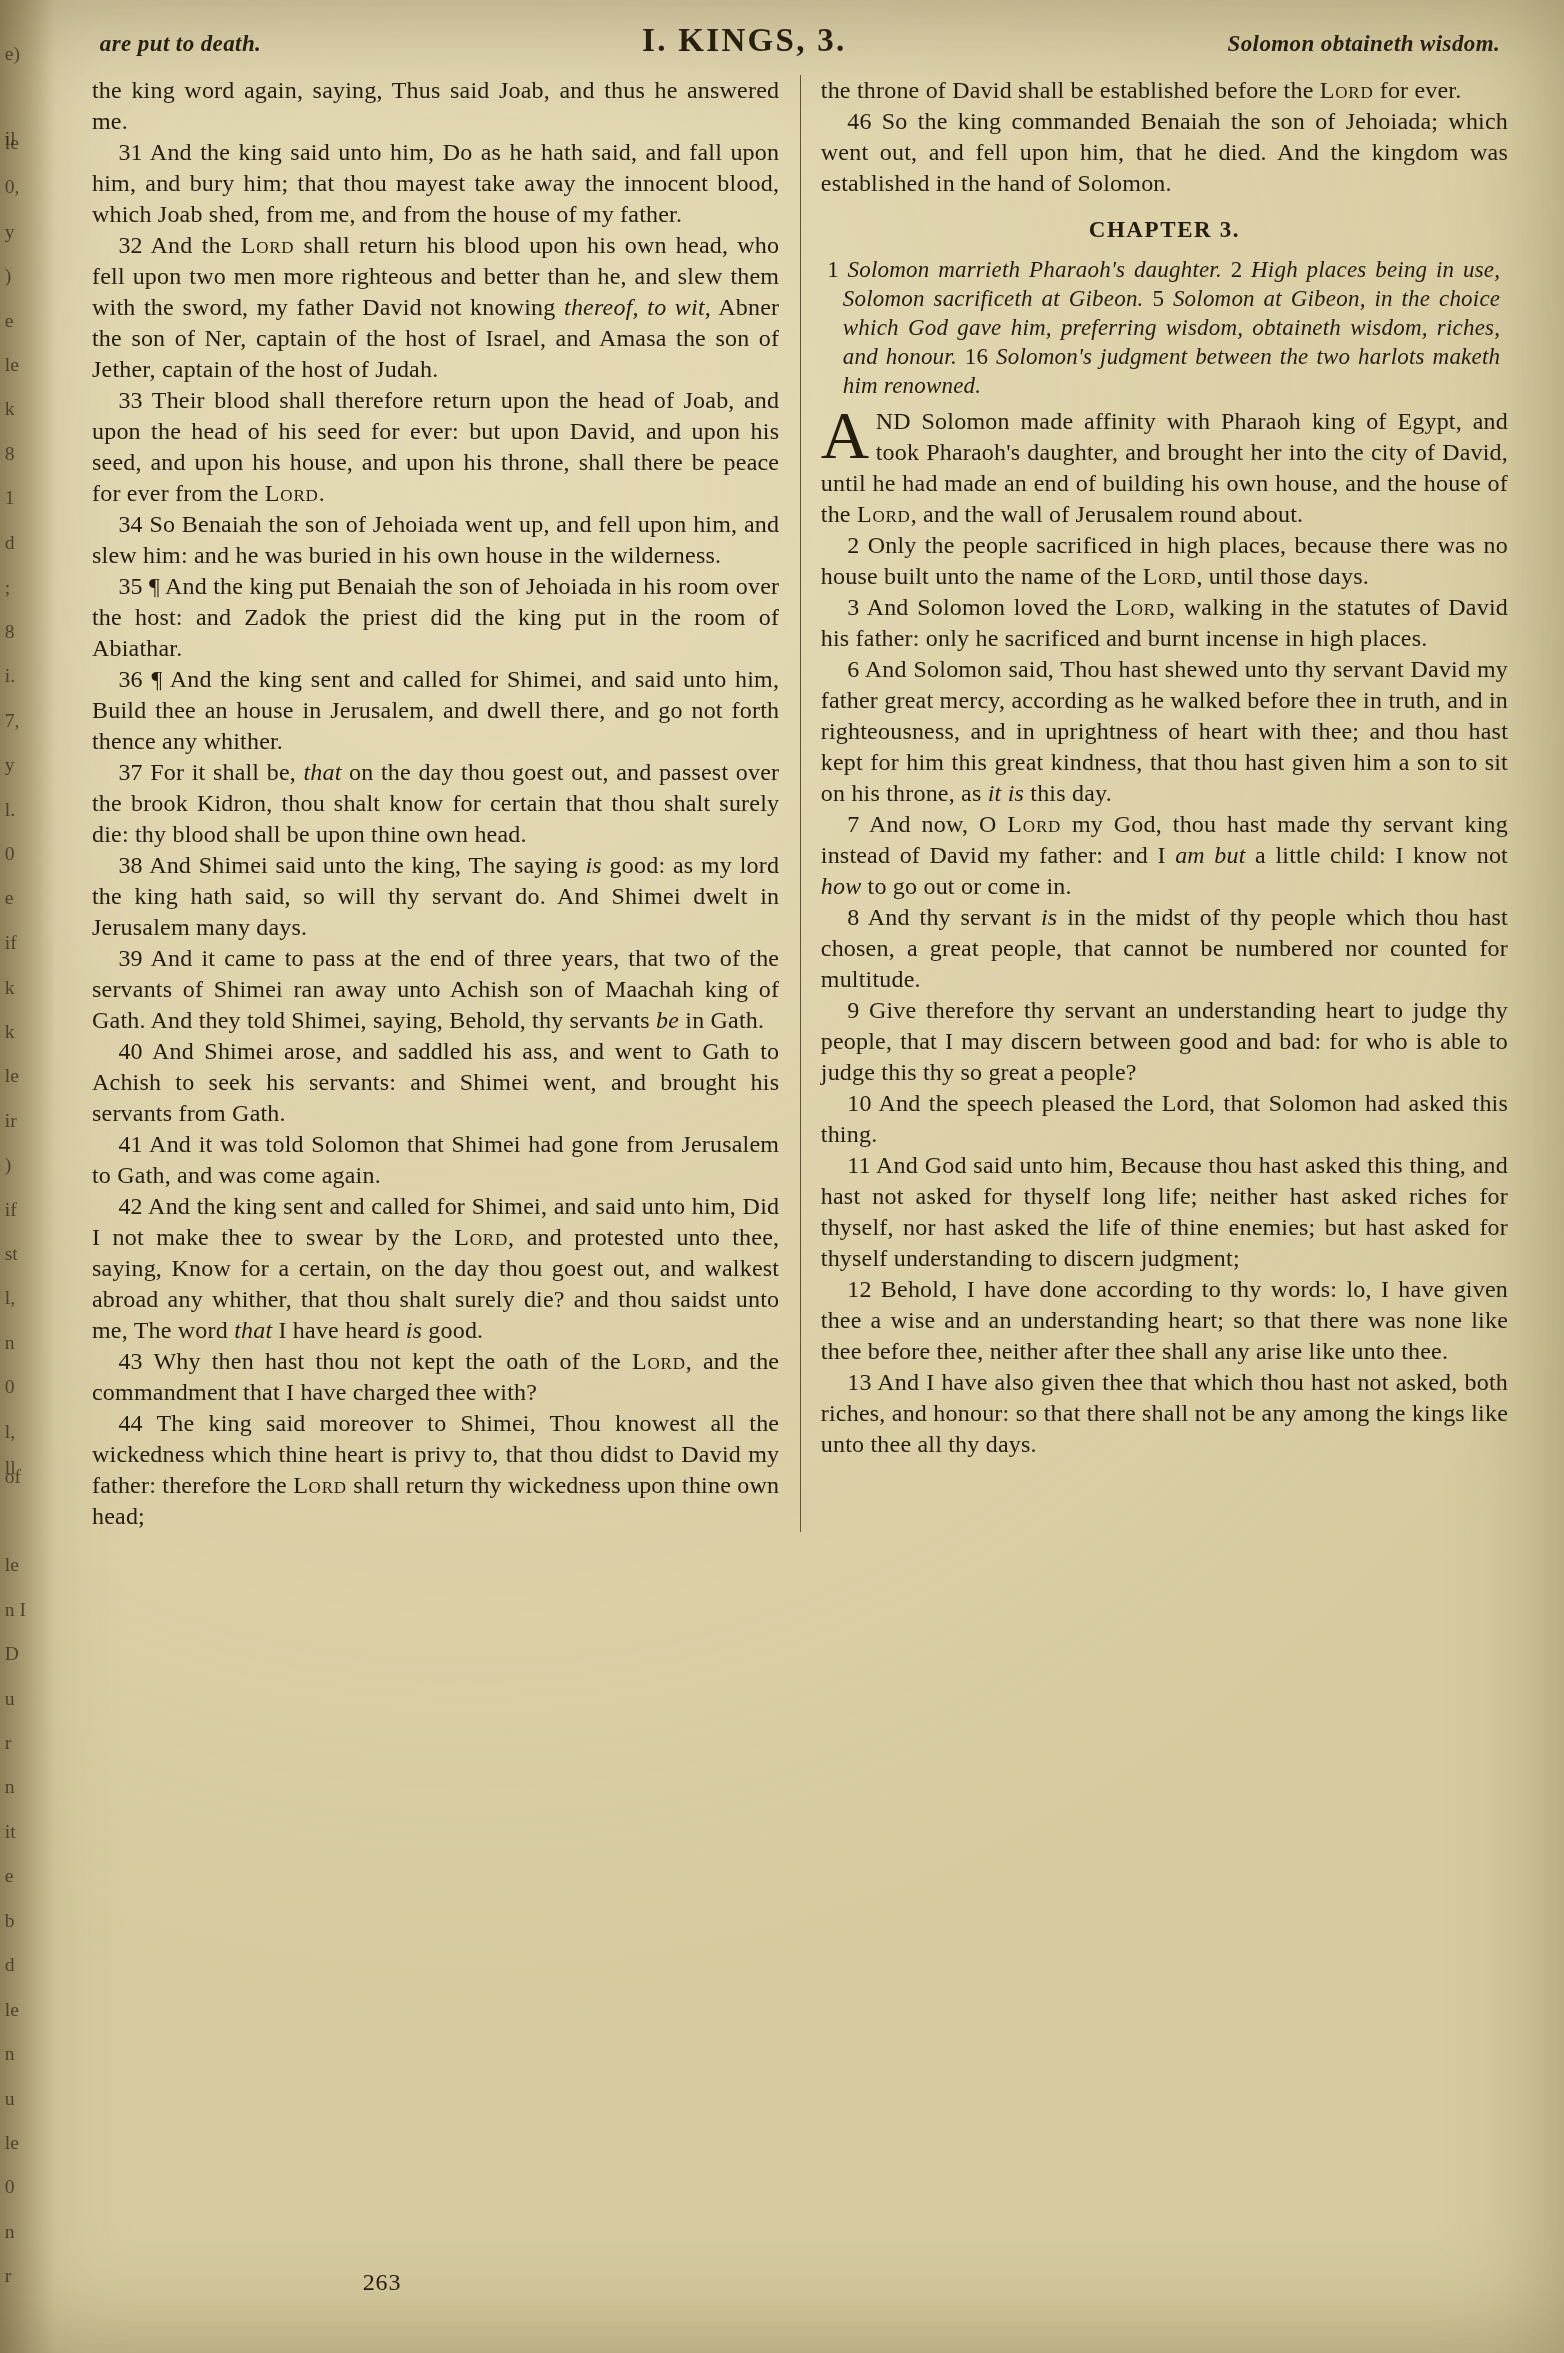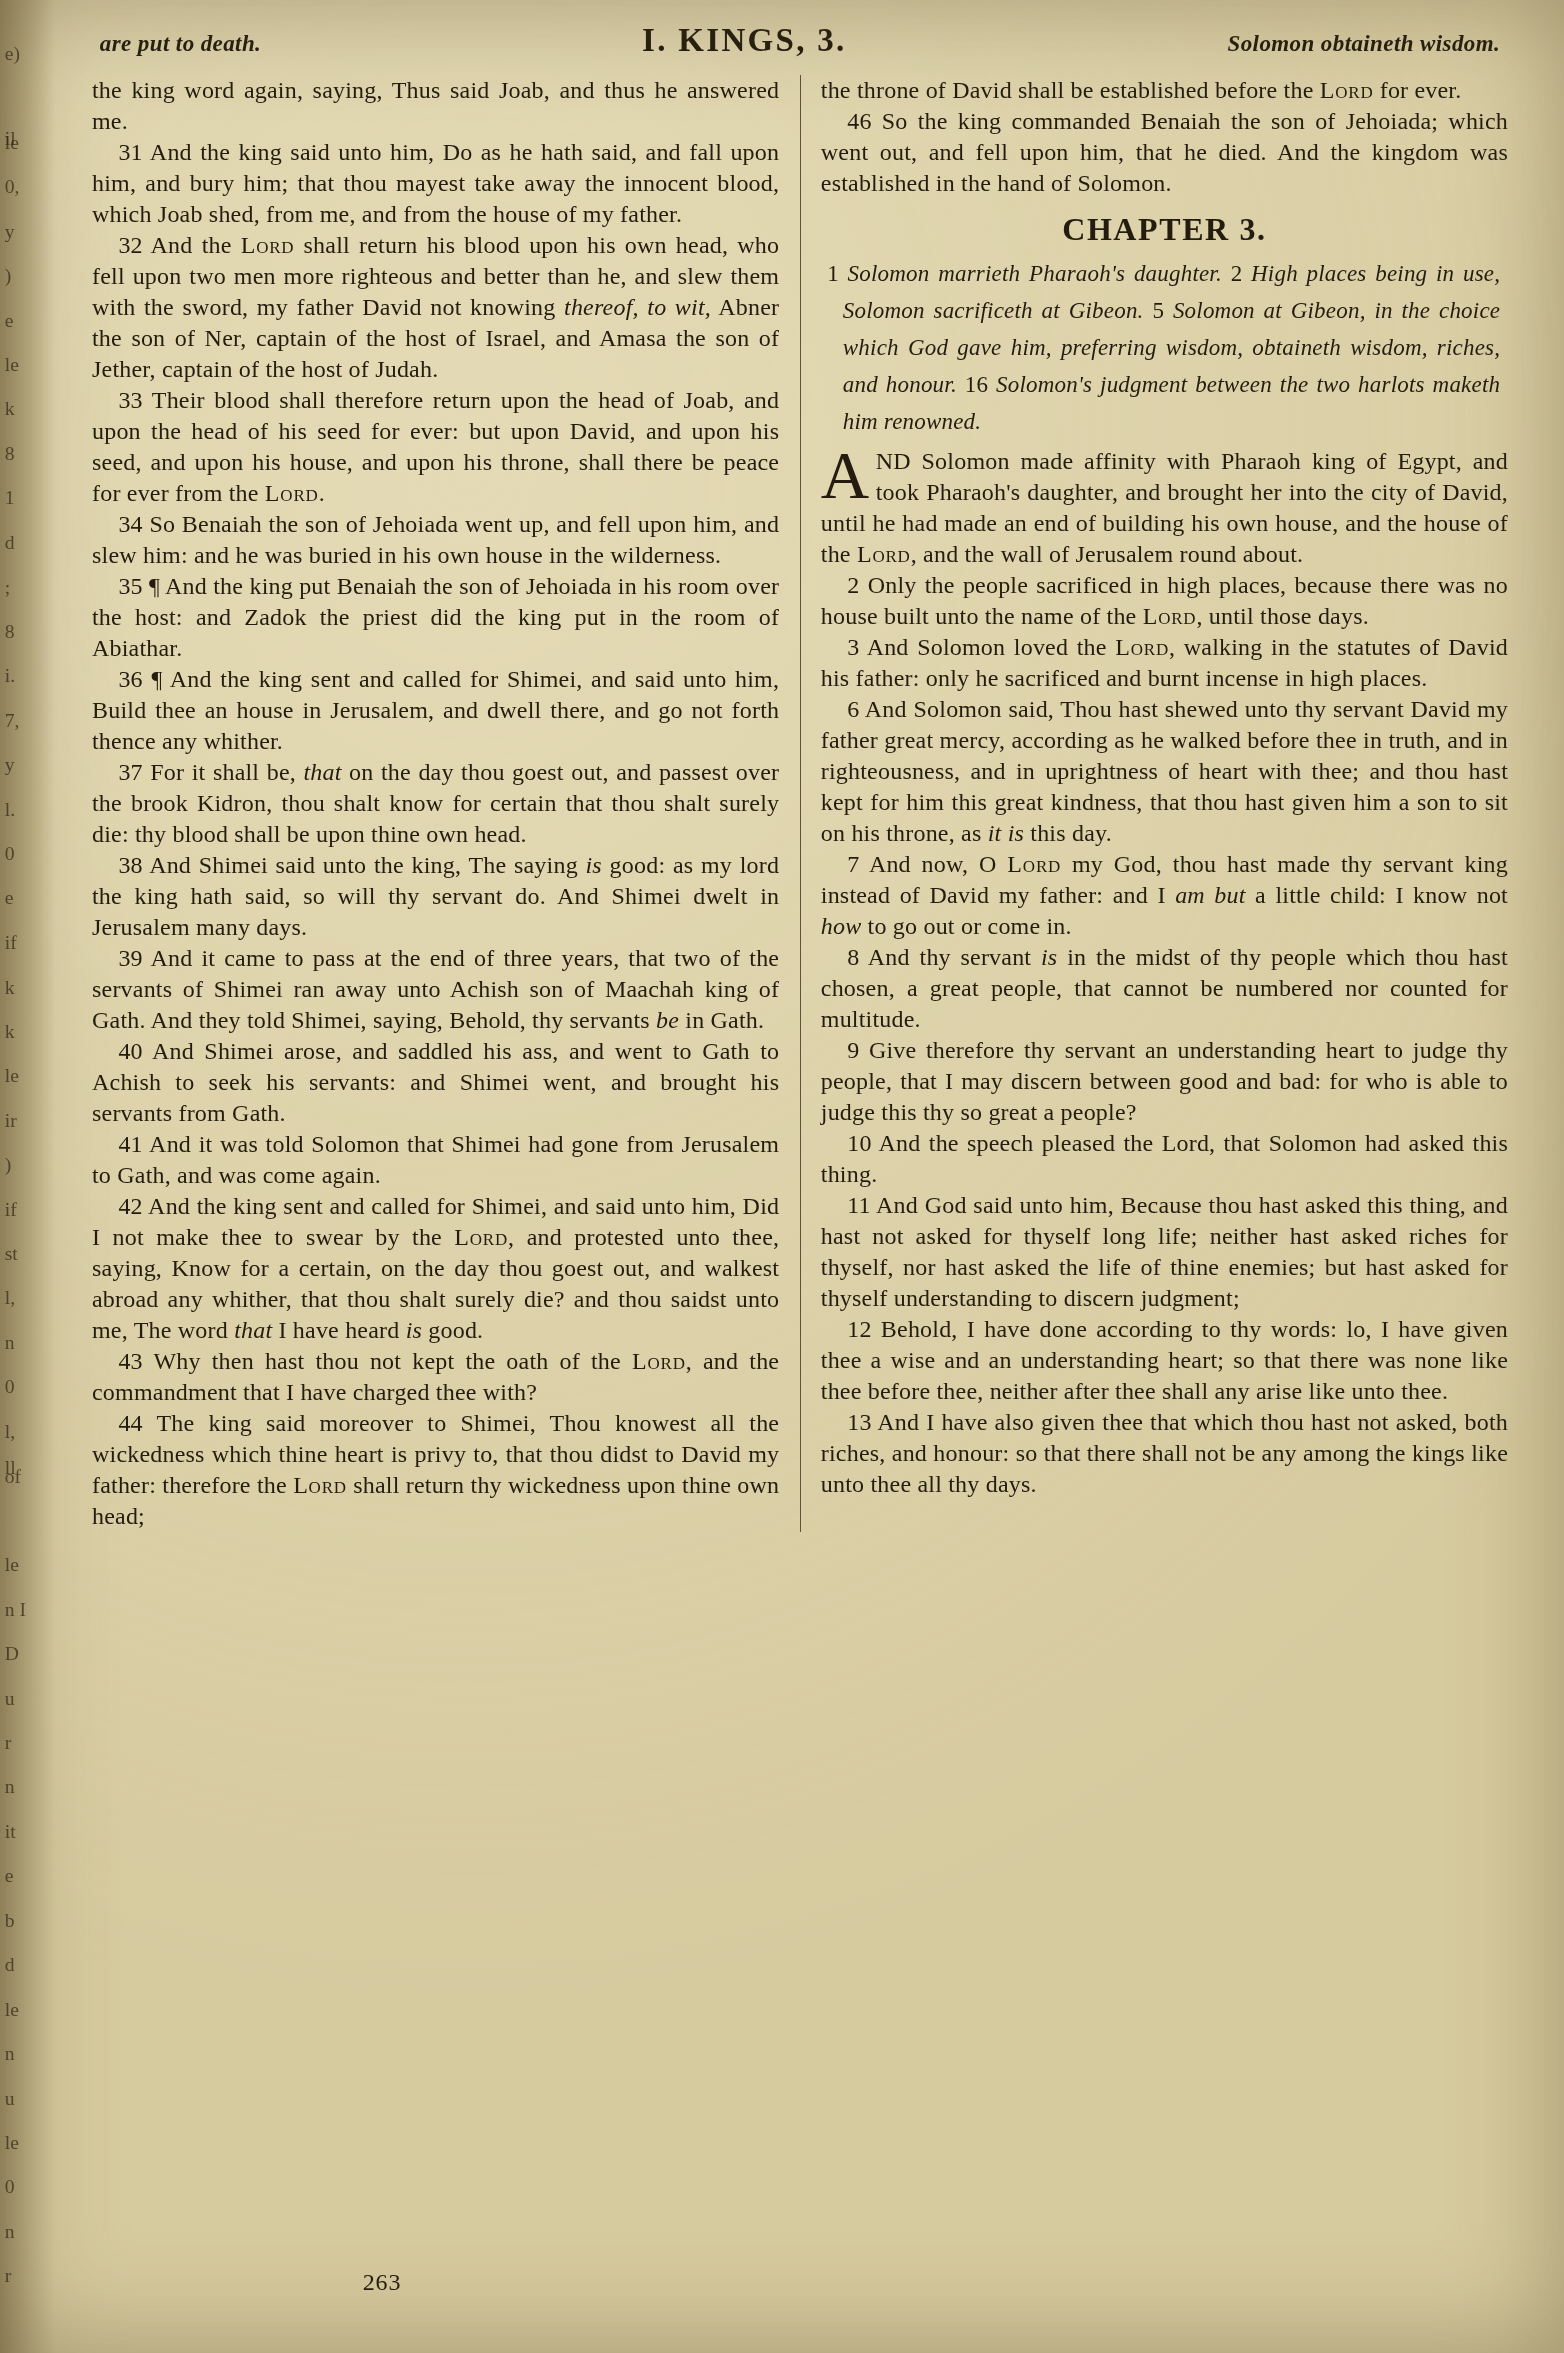--- a/index.html
+++ b/index.html
@@ -35,25 +35,25 @@
     width:689px;
     font-size:24px;line-height:31px;
     text-align:justify;
     letter-spacing:0.2px;
   }
   .col-left{padding-right:20.3px;}
   .col-right{border-left:1.6px solid rgba(72,60,38,0.85);padding-left:20.3px;}
   .col p{margin:0;text-indent:1.1em;}
   .col p.cont{text-indent:0;}
   .col p.chapter-heading{
-    text-align:center;font-weight:bold;font-size:32px;letter-spacing:1.6px;
+    text-align:center;font-weight:bold;font-size:23px;letter-spacing:1.6px;
     text-indent:0;margin:15.6px 0 9.4px 0;
   }
   .col p.summary{
-    font-style:italic;font-size:23px;line-height:37px;
+    font-style:italic;font-size:23px;line-height:29px;
     margin:0 7.8px 6.3px 22px;text-indent:-15.6px;
   }
   .col p.dropcap-para{text-indent:0;}
   .sc{font-variant:small-caps;letter-spacing:0.8px;}
   .it{font-style:italic;}
   .up{font-style:normal;}
   .dropcap{
     float:left;font-size:67px;line-height:52px;
     padding:3.1px 6.3px 0 0;font-weight:normal;
   }

